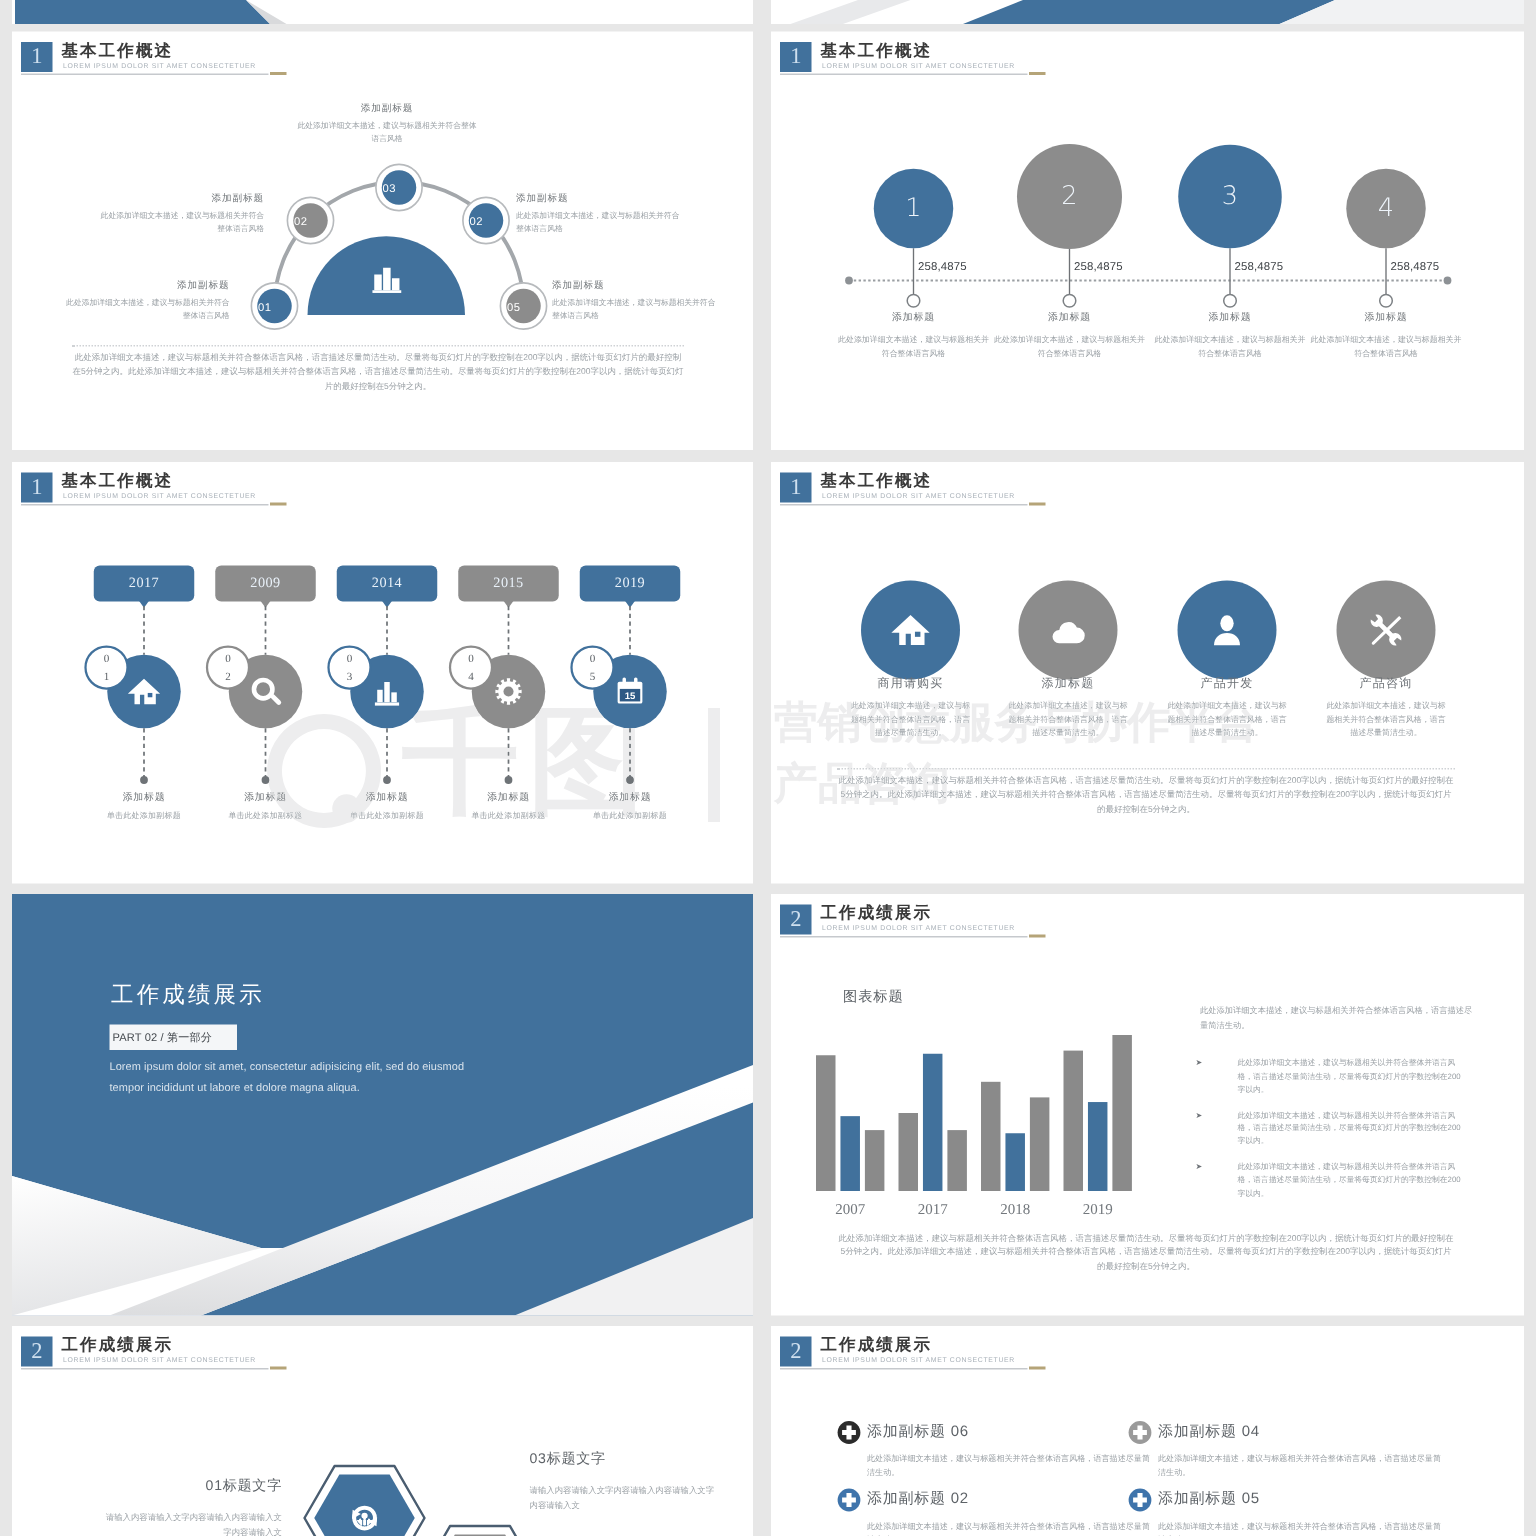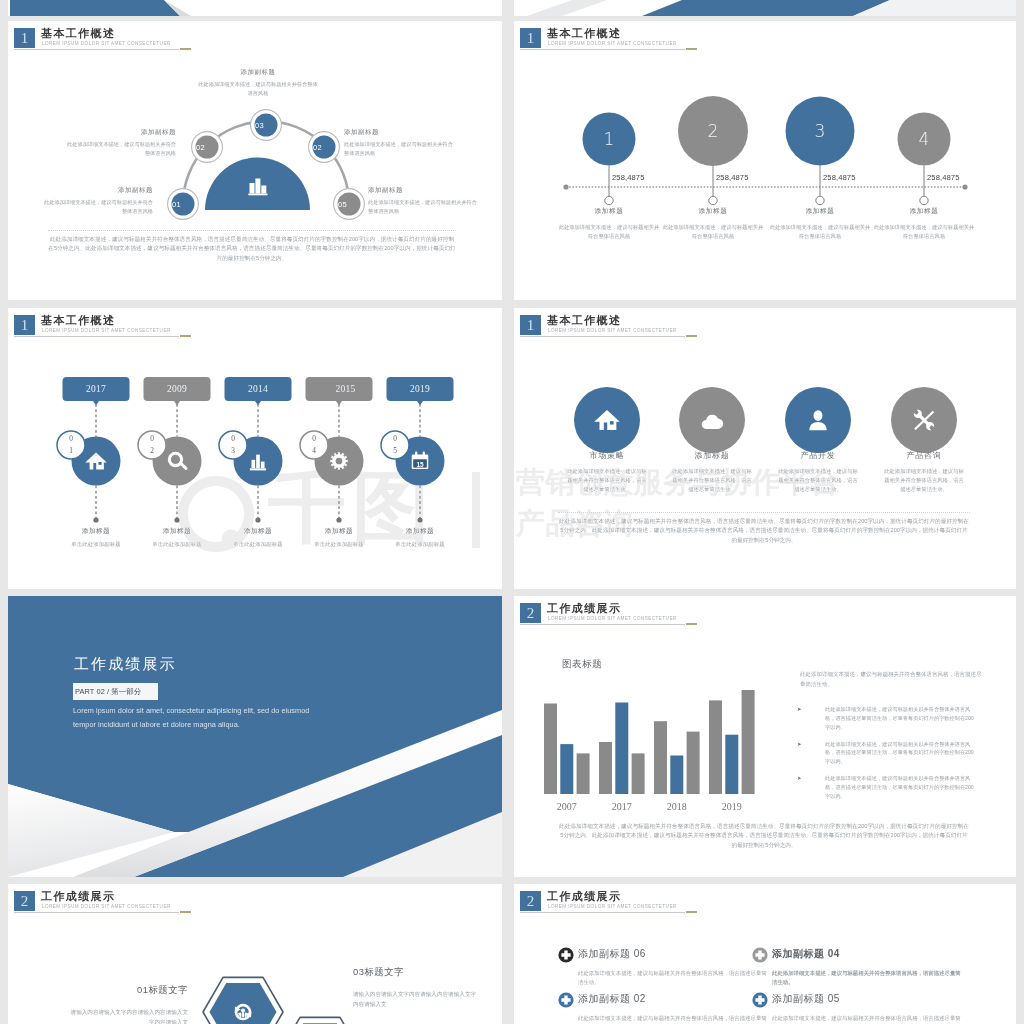--- a/index.html
+++ b/index.html
@@ -295,21 +295,21 @@
     <div class="s3-t">添加标题</div>
     <div class="s3-d">单击此处添加副标题</div>
   </div>
   <div class="s3-year" style="left:216.5px;top:74px;width:67px;">2014</div>
   <div class="s3-idx" style="left:215px;top:126px;">0</div>
   <div class="s3-idx" style="left:215px;top:137.5px;">3</div>
   <div style="position:absolute;left:205px;top:219px;width:90px;text-align:center;">
     <div class="s3-t">添加标题</div>
     <div class="s3-d">单击此处添加副标题</div>
   </div>
-  <div class="s3-year" style="left:297.5px;top:74px;width:80px;">2015</div>
+  <div class="s3-year" style="left:297.5px;top:74px;width:67px;">2015</div>
   <div class="s3-idx" style="left:296px;top:126px;">0</div>
   <div class="s3-idx" style="left:296px;top:137.5px;">4</div>
   <div style="position:absolute;left:286px;top:219px;width:90px;text-align:center;">
     <div class="s3-t">添加标题</div>
     <div class="s3-d">单击此处添加副标题</div>
   </div>
   <div class="s3-year" style="left:378.5px;top:74px;width:67px;">2019</div>
   <div class="s3-idx" style="left:377px;top:126px;">0</div>
   <div class="s3-idx" style="left:377px;top:137.5px;">5</div>
   <div style="position:absolute;left:367px;top:219px;width:90px;text-align:center;">
@@ -345,21 +345,21 @@
     <circle cx="410" cy="112" r="33" fill="#8c8c8c"></circle>
     <g transform="translate(396.32,98.32) scale(1.14)" fill="#ffffff">
           <path d="M 3.09 5.79 A 3.60 3.60 0 1 0 5.79 3.09 L 7.41 5.50 L 5.50 7.41 Z"></path>
           <path d="M 7.91 6.14 L 17.88 16.12 L 16.12 17.88 L 6.14 7.91 Z"></path>
           <path d="M 20.91 18.21 A 3.60 3.60 0 1 0 18.21 20.91 L 16.59 18.50 L 18.50 16.59 Z"></path>
           <path d="M 16.09 17.86 L 6.12 7.88 L 7.88 6.12 L 17.86 16.09 Z"></path>
           <path d="M19.7 3.8 L21.0 5.1 L5.2 20.4 A0.92 0.92 0 0 1 3.9 19.1 Z"></path>
         </g>
   </svg>
   <div style="position:absolute;left:51px;top:142px;width:84px;text-align:center;">
-    <div class="s4-t">市场策略</div>
+    <div class="s4-t">商用请购买</div>
     <div class="s4-d">此处添加详细文本描述，建议与标题相关并符合整体语言风格，语言描述尽量简洁生动。</div>
   </div>
   <div style="position:absolute;left:156px;top:142px;width:84px;text-align:center;">
     <div class="s4-t">添加标题</div>
     <div class="s4-d">此处添加详细文本描述，建议与标题相关并符合整体语言风格，语言描述尽量简洁生动。</div>
   </div>
   <div style="position:absolute;left:262px;top:142px;width:84px;text-align:center;">
     <div class="s4-t">产品开发</div>
     <div class="s4-d">此处添加详细文本描述，建议与标题相关并符合整体语言风格，语言描述尽量简洁生动。</div>
   </div>
@@ -498,21 +498,21 @@
     <path d="M244.3 66.4 h3.4 v2.9 h2.9 v3.4 h-2.9 v2.9 h-3.4 v-2.9 h-2.9 v-3.4 h2.9 Z" fill="#ffffff"></path>
     <circle cx="52" cy="116" r="7.6" fill="#3f74ab"></circle>
     <path d="M50.3 111.4 h3.4 v2.9 h2.9 v3.4 h-2.9 v2.9 h-3.4 v-2.9 h-2.9 v-3.4 h2.9 Z" fill="#ffffff"></path>
     <circle cx="246" cy="116" r="7.6" fill="#3f74ab"></circle>
     <path d="M244.3 111.4 h3.4 v2.9 h2.9 v3.4 h-2.9 v2.9 h-3.4 v-2.9 h-2.9 v-3.4 h2.9 Z" fill="#ffffff"></path>
   </svg>
   <div style="position:absolute;left:64px;top:63px;width:190px;">
     <div class="s8-t">添加副标题 06</div>
     <div class="s8-d">此处添加详细文本描述，建议与标题相关并符合整体语言风格，语言描述尽量简洁生动。</div>
   </div>
-  <div style="position:absolute;left:258px;top:63px;width:190px;font-weight:bold;">
+  <div style="position:absolute;left:258px;top:63px;width:190px;">
     <div class="s8-t">添加副标题 04</div>
     <div class="s8-d">此处添加详细文本描述，建议与标题相关并符合整体语言风格，语言描述尽量简洁生动。</div>
   </div>
   <div style="position:absolute;left:64px;top:108px;width:190px;">
     <div class="s8-t">添加副标题 02</div>
     <div class="s8-d">此处添加详细文本描述，建议与标题相关并符合整体语言风格，语言描述尽量简洁生动。</div>
   </div>
   <div style="position:absolute;left:258px;top:108px;width:190px;">
     <div class="s8-t">添加副标题 05</div>
     <div class="s8-d">此处添加详细文本描述，建议与标题相关并符合整体语言风格，语言描述尽量简洁生动。</div>

